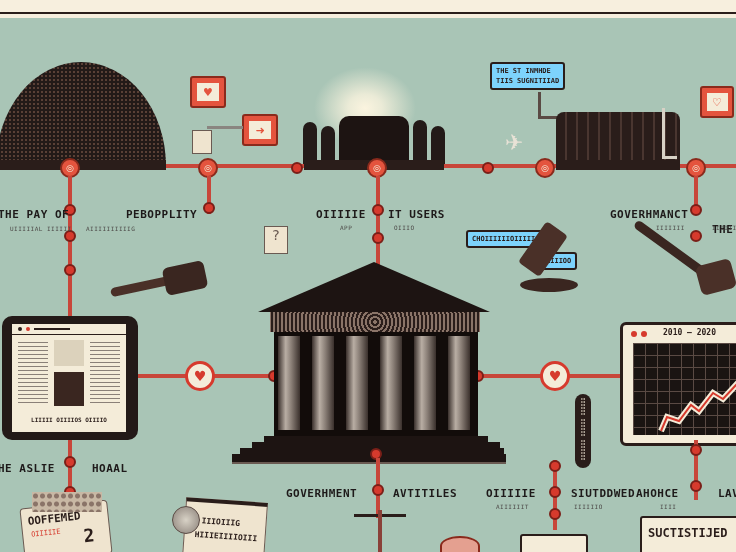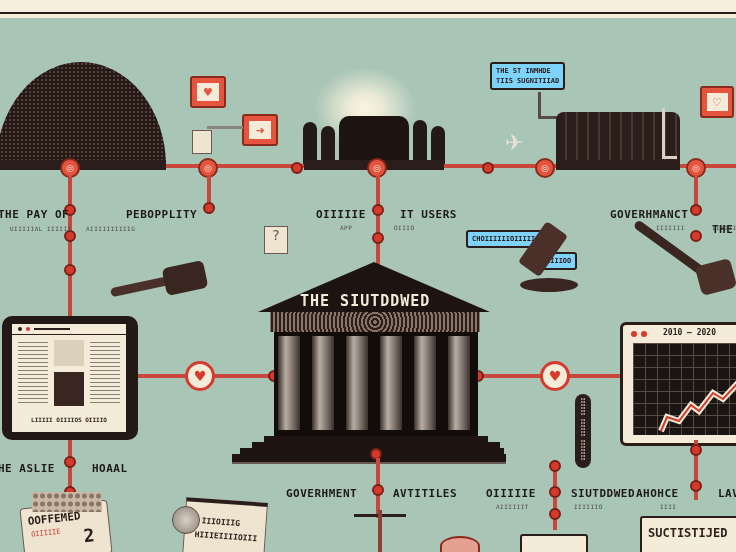--- a/index.html
+++ b/index.html
@@ -98,21 +98,21 @@
   <div class="tl-v" style="left:694px;top:176px;height:30px;"></div>
   <div class="node" style="left:690px;top:204px;"></div>
   <div class="node" style="left:690px;top:230px;"></div>
 
   <div class="label" style="left:-2px;top:208px;">THE PAY OF</div>
   <div class="sub" style="left:10px;top:225px;">UIIIIIAL IIIIII</div>
   <div class="label" style="left:85px;top:208px;margin-left:41px;">PEBOPPLITY</div>
   <div class="sub" style="left:86px;top:225px;">AIIIIIIIIIIG</div>
   <div class="label" style="left:316px;top:208px;">OIIIIIE</div>
   <div class="sub" style="left:340px;top:224px;">APP</div>
-  <div class="label" style="left:400px;top:208px;">IT USERS</div>
+  <div class="label" style="left:388px;top:208px;">IT USERS</div>
   <div class="sub" style="left:394px;top:224px;">OIIIO</div>
   <div class="label" style="left:610px;top:208px;">GOVERHMANCT</div>
   <div class="sub" style="left:656px;top:224px;">IIIIIII</div>
   <div class="label" style="left:712px;top:223px;">THE</div>
   <div class="sub" style="left:712px;top:224px;">IIIIIII</div>
 
   <div style="position:absolute;left:110px;top:262px;width:120px;height:36px;">
     <div style="position:absolute;left:0;top:18px;width:80px;height:9px;background:#4a3028;border-radius:5px;transform:rotate(-12deg);"></div>
     <div style="position:absolute;left:54px;top:2px;width:42px;height:28px;background:#3a2620;border-radius:6px;transform:rotate(-12deg);"></div>
   </div>
@@ -146,21 +146,20 @@
   <div class="tl-h" style="left:138px;top:374px;width:136px;"></div>
   <div class="tl-h" style="left:476px;top:374px;width:148px;"></div>
   <div class="heart-node" style="left:185px;top:361px;">♥</div>
   <div class="heart-node" style="left:540px;top:361px;">♥</div>
   <div class="node" style="left:268px;top:370px;"></div>
   <div class="node" style="left:472px;top:370px;"></div>
 
   <div style="position:absolute;left:230px;top:262px;width:276px;height:200px;">
     <div style="position:absolute;left:28px;top:0;width:0;height:0;border-left:116px solid transparent;border-right:116px solid transparent;border-bottom:50px solid #1d1412;"></div>
     <div style="position:absolute;left:40px;top:50px;width:210px;height:20px;background:#2a1d1a;background-image:repeating-radial-gradient(circle at 50% 50%,#8a7468 0 2px,#2a1d1a 2px 4px);"></div>
-    <div class="temple-title" style="left:70px;top:30px;">THE SIUTDDWED</div>
     <div style="position:absolute;left:44px;top:70px;width:204px;height:104px;background:#120c0a;">
       <div class="col" style="left:4px;top:4px;height:94px;"></div>
       <div class="col" style="left:38px;top:4px;height:94px;"></div>
       <div class="col" style="left:72px;top:4px;height:94px;"></div>
       <div class="col" style="left:106px;top:4px;height:94px;"></div>
       <div class="col" style="left:140px;top:4px;height:94px;"></div>
       <div class="col" style="left:174px;top:4px;height:94px;"></div>
     </div>
     <div class="step" style="left:34px;top:174px;width:224px;height:6px;"></div>
     <div class="step" style="left:22px;top:180px;width:248px;height:6px;"></div>

